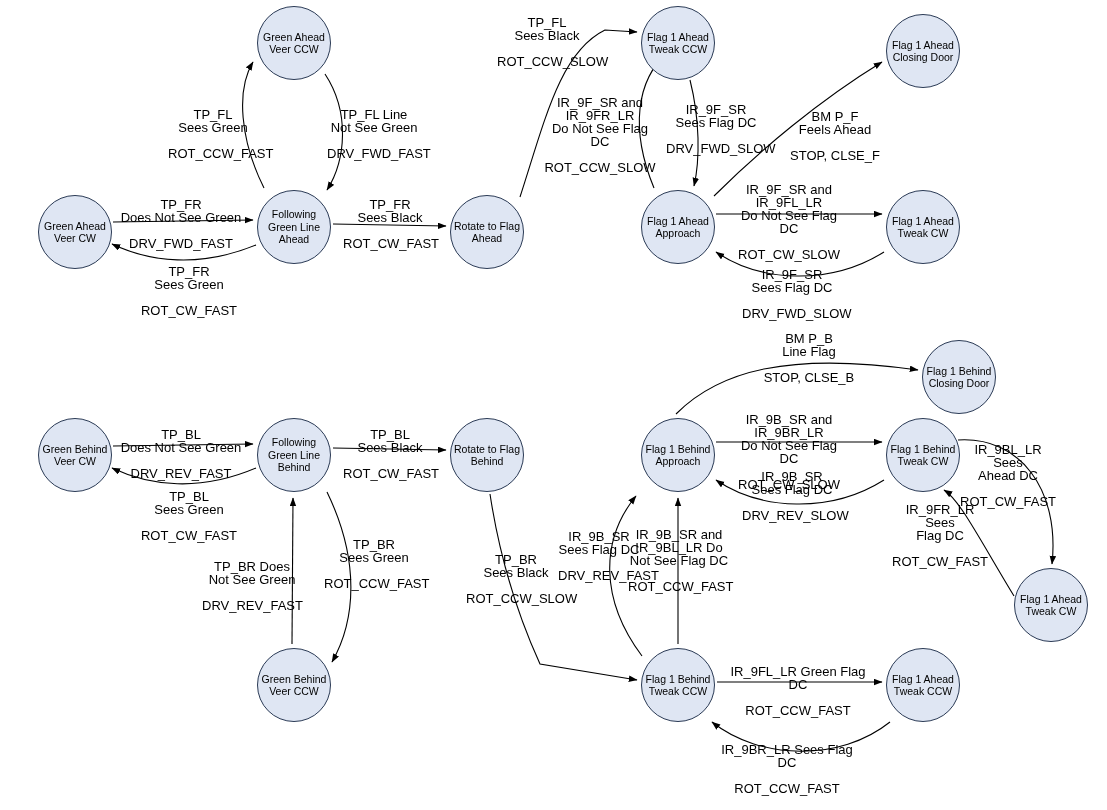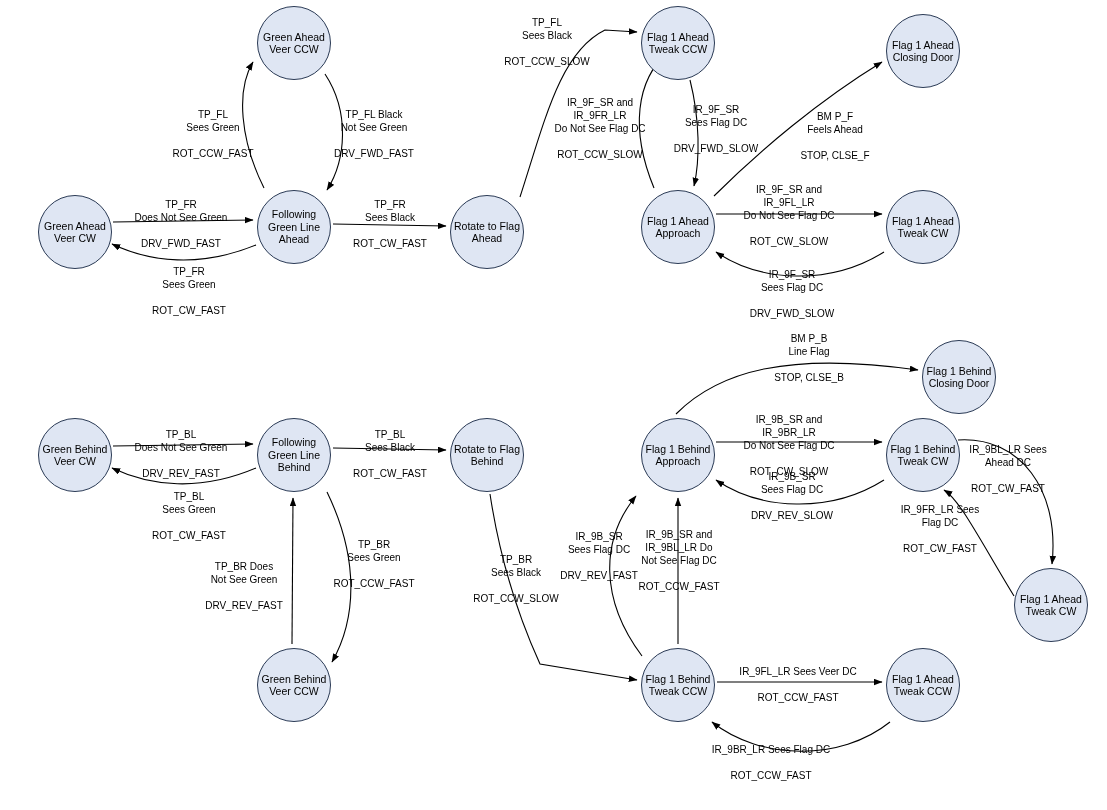--- a/index.html
+++ b/index.html
@@ -33,21 +33,21 @@
     justify-content: center;
     text-align: center;
     font-size: 10.5px;
     line-height: 12.5px;
     color: #000000;
     white-space: pre-line;
     z-index: 2;
   }
   .lbl {
     position: absolute;
-    font-size: 10px;
+    font-size: 13px;
     line-height: 13px;
     color: #000000;
     white-space: pre-line;
     text-align: center;
     z-index: 3;
   }
 </style>
 </head>
 <body>
 
@@ -145,21 +145,21 @@
 Tweak CCW</div>
   <div class="node" style="left:886px;top:648px;width:74px;height:74px">Flag 1 Ahead
 Tweak CCW</div>
   <div class="node" style="left:1014px;top:568px;width:74px;height:74px">Flag 1 Ahead
 Tweak CW</div>
 
   <div class="lbl" style="left:168px;top:108px;width:90px">TP_FL
 Sees Green
 
 ROT_CCW_FAST</div>
-  <div class="lbl" style="left:327px;top:108px;width:94px">TP_FL Black
+  <div class="lbl" style="left:327px;top:108px;width:94px">TP_FL Line
 Not See Green
 
 DRV_FWD_FAST</div>
   <div class="lbl" style="left:120px;top:198px;width:122px">TP_FR
 Does Not See Green
 
 DRV_FWD_FAST</div>
   <div class="lbl" style="left:140px;top:265px;width:98px">TP_FR
 Sees Green
 
@@ -199,21 +199,21 @@
 
 DRV_REV_FAST</div>
   <div class="lbl" style="left:140px;top:490px;width:98px">TP_BL
 Sees Green
 
 ROT_CW_FAST</div>
   <div class="lbl" style="left:343px;top:428px;width:94px">TP_BL
 Sees Black
 
 ROT_CW_FAST</div>
-  <div class="lbl" style="left:194px;top:560px;width:100px">TP_BR Does
+  <div class="lbl" style="left:202px;top:560px;width:100px">TP_BR Does
 Not See Green
 
 DRV_REV_FAST</div>
   <div class="lbl" style="left:324px;top:538px;width:100px">TP_BR
 Sees Green
 
 ROT_CCW_FAST</div>
   <div class="lbl" style="left:466px;top:553px;width:100px">TP_BR
 Sees Black
 
@@ -241,20 +241,20 @@
 
 DRV_REV_SLOW</div>
   <div class="lbl" style="left:960px;top:443px;width:96px">IR_9BL_LR Sees
 Ahead DC
 
 ROT_CW_FAST</div>
   <div class="lbl" style="left:892px;top:503px;width:96px">IR_9FR_LR Sees
 Flag DC
 
 ROT_CW_FAST</div>
-  <div class="lbl" style="left:723px;top:665px;width:150px">IR_9FL_LR Sees Veer DC
-
-ROT_CCW_FAST</div>
-  <div class="lbl" style="left:696px;top:743px;width:150px">IR_9BR_LR Sees Flag DC
+  <div class="lbl" style="left:723px;top:665px;width:150px">IR_9FL_LR Green Flag DC
+
+ROT_CCW_FAST</div>
+  <div class="lbl" style="left:712px;top:743px;width:150px">IR_9BR_LR Sees Flag DC
 
 ROT_CCW_FAST</div>
 
 </div>
 
 </body></html>

